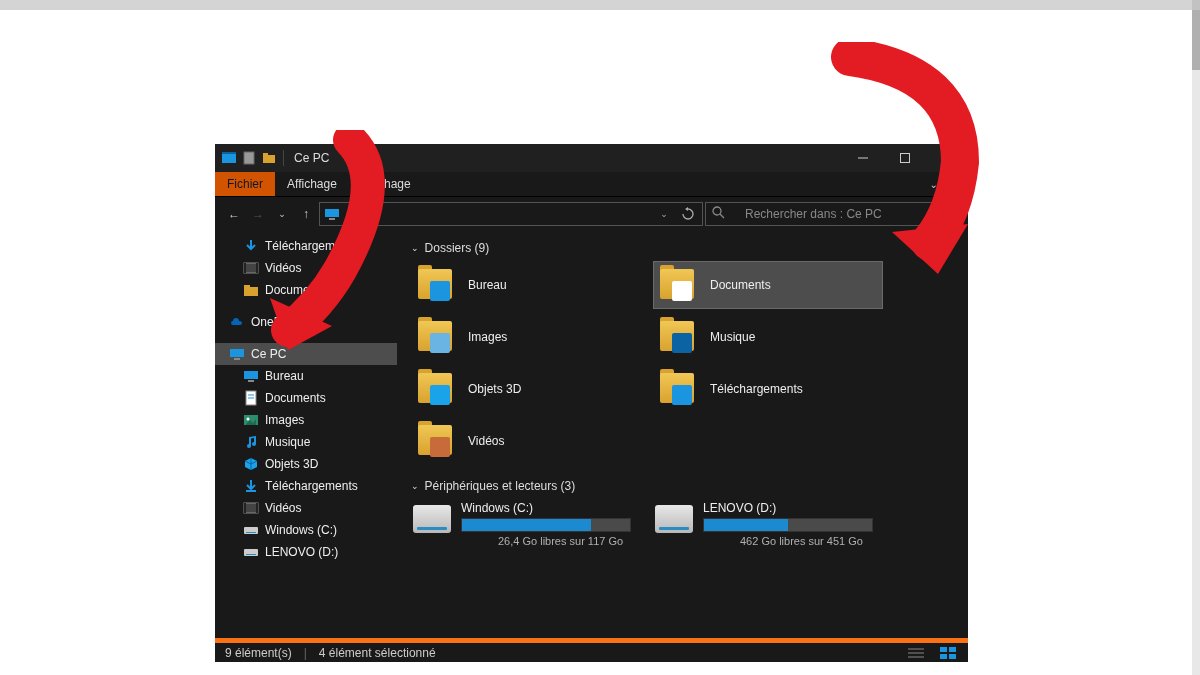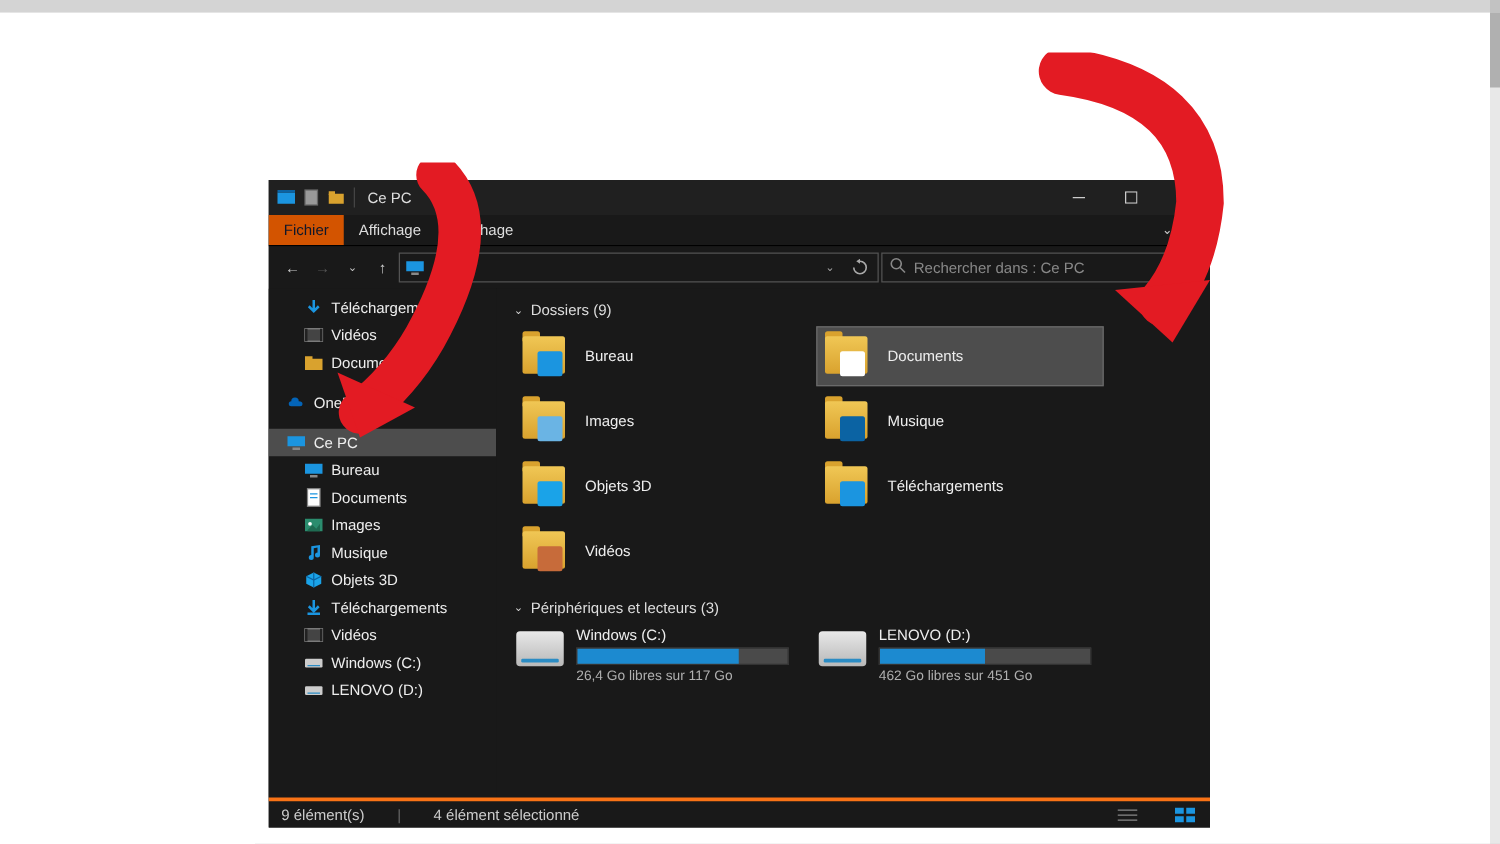--- a/index.html
+++ b/index.html
@@ -19,21 +19,21 @@
 .ribbon-tabs .spacer { flex: 1; }
 .help-icon { width: 16px; height: 16px; border-radius: 50%; background: #0c64c0; color: #fff; font-size: 11px; display: flex; align-items: center; justify-content: center; margin-left: 6px; align-self: center; }
 .chevron { color: #ccc; font-size: 10px; align-self: center; margin-right: 2px; cursor: pointer; }
 .nav-row { height: 34px; display: flex; align-items: center; gap: 2px; padding: 4px 8px; background: #191919; }
 .nav-btn { width: 22px; height: 24px; display: flex; align-items: center; justify-content: center; color: #ccc; cursor: pointer; }
 .nav-btn.dis { color: #555; }
 .address-bar { flex: 1; height: 24px; background: #191919; border: 1px solid #535353; display: flex; align-items: center; padding: 0 4px; gap: 4px; }
 .address-bar .ab-icon { width: 16px; height: 16px; }
 .addr-spacer { flex: 1; }
 .addr-btn { width: 20px; height: 20px; display: flex; align-items: center; justify-content: center; color: #aaa; cursor: pointer; }
-.search-box { width: 255px; height: 24px; background: #191919; border: 1px solid #535353; display: flex; align-items: center; padding: 0 6px; gap: 6px; color: #888; }
+.search-box { width: 255px; height: 24px; background: #191919; border: 1px solid #535353; display: flex; align-items: center; padding: 0 6px; gap: 20px; color: #888; }
 .body-row { flex: 1; display: flex; min-height: 0; background: #191919; }
 .sidebar { width: 182px; background: #191919; overflow-y: auto; padding-top: 4px; }
 .sidebar::-webkit-scrollbar { width: 14px; }
 .sidebar::-webkit-scrollbar-track { background: #2a2a2a; }
 .sidebar::-webkit-scrollbar-thumb { background: #555; }
 .tree-item { display: flex; align-items: center; height: 22px; padding-left: 28px; gap: 6px; color: #eee; cursor: pointer; white-space: nowrap; overflow: hidden; }
 .tree-item.lvl1 { padding-left: 14px; }
 .tree-item.lvl2 { padding-left: 28px; }
 .tree-item.selected { background: #4d4d4d; }
 .tree-icon { width: 16px; height: 16px; flex-shrink: 0; }
@@ -49,22 +49,22 @@
 .folder-overlay { position: absolute; width: 20px; height: 20px; left: 14px; top: 16px; border-radius: 2px; }
 .folder-label { color: #eee; font-size: 12px; }
 .drive-grid { display: grid; grid-template-columns: repeat(2, 230px); gap: 8px 12px; }
 .drive-item { display: flex; gap: 10px; cursor: pointer; padding: 2px; }
 .drive-icon { width: 38px; height: 28px; background: linear-gradient(#e8e8e8,#b8b8b8); border-radius: 3px; position: relative; flex-shrink: 0; margin-top: 4px; }
 .drive-icon::after { content: ""; position: absolute; left: 4px; right: 4px; bottom: 3px; height: 3px; background: #2b8cc4; border-radius: 1px; }
 .drive-info { display: flex; flex-direction: column; gap: 3px; flex: 1; }
 .drive-name { color: #eee; font-size: 12px; }
 .drive-bar { width: 170px; height: 14px; background: #4a4a4a; position: relative; border: 1px solid #333; }
 .drive-fill { position: absolute; left: 0; top: 0; bottom: 0; background: #1c8ad0; }
-.drive-free { color: #b0b0b0; font-size: 11px; }
-.statusbar { height: 24px; background: #191919; border-top: 3px solid #f97316; display: flex; align-items: center; padding: 0 10px; gap: 26px; color: #ccc; font-size: 12px; }
+.drive-free { color: #b0b0b0; font-size: 11px; margin-left: 37px; }
+.statusbar { height: 24px; background: #191919; border-top: 5px solid #f97316; display: flex; align-items: center; padding: 0 10px; gap: 12px; color: #ccc; font-size: 12px; }
 .statusbar .sep { color: #666; }
 .statusbar .spacer { flex: 1; }
 .view-btn { width: 20px; height: 16px; display: flex; align-items: center; justify-content: center; cursor: pointer; }
 .arrow-red { position: absolute; z-index: 50; pointer-events: none; }
 .outer-scrollbar { position: absolute; right: 0; top: 10px; width: 8px; bottom: 0; background: #e8e8e8; }
 .outer-scrollbar .thumb { position: absolute; left: 0; right: 0; top: 0; height: 60px; background: #b0b0b0; }
 .ruler-top { position: absolute; left: 0; right: 8px; top: 0; height: 10px; background: #d4d4d4; }
 .ruler-side { position: absolute; left: 0; top: 10px; width: 8px; bottom: 0; background: #d4d4d4; }
 </style>
 </head>

